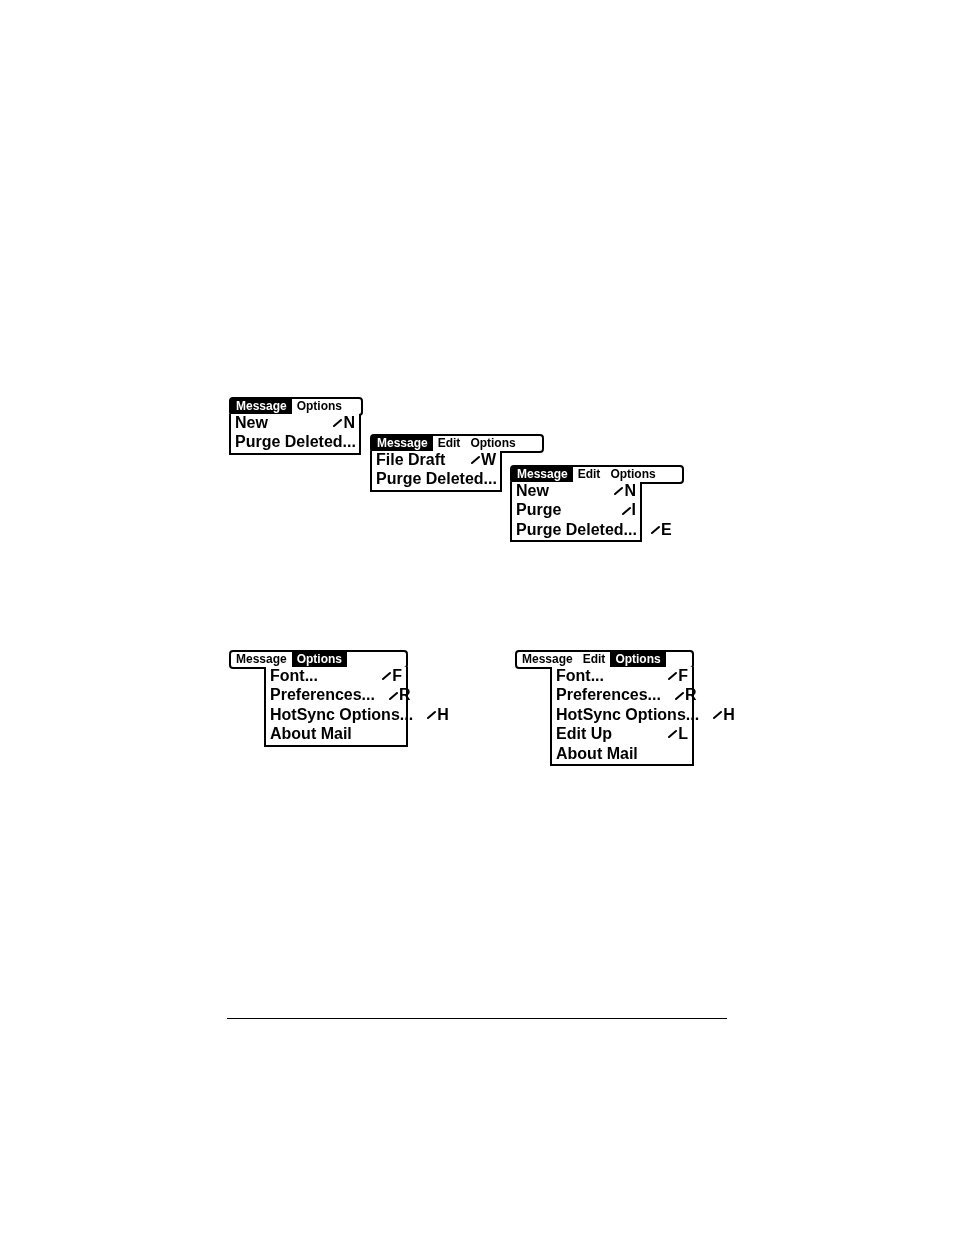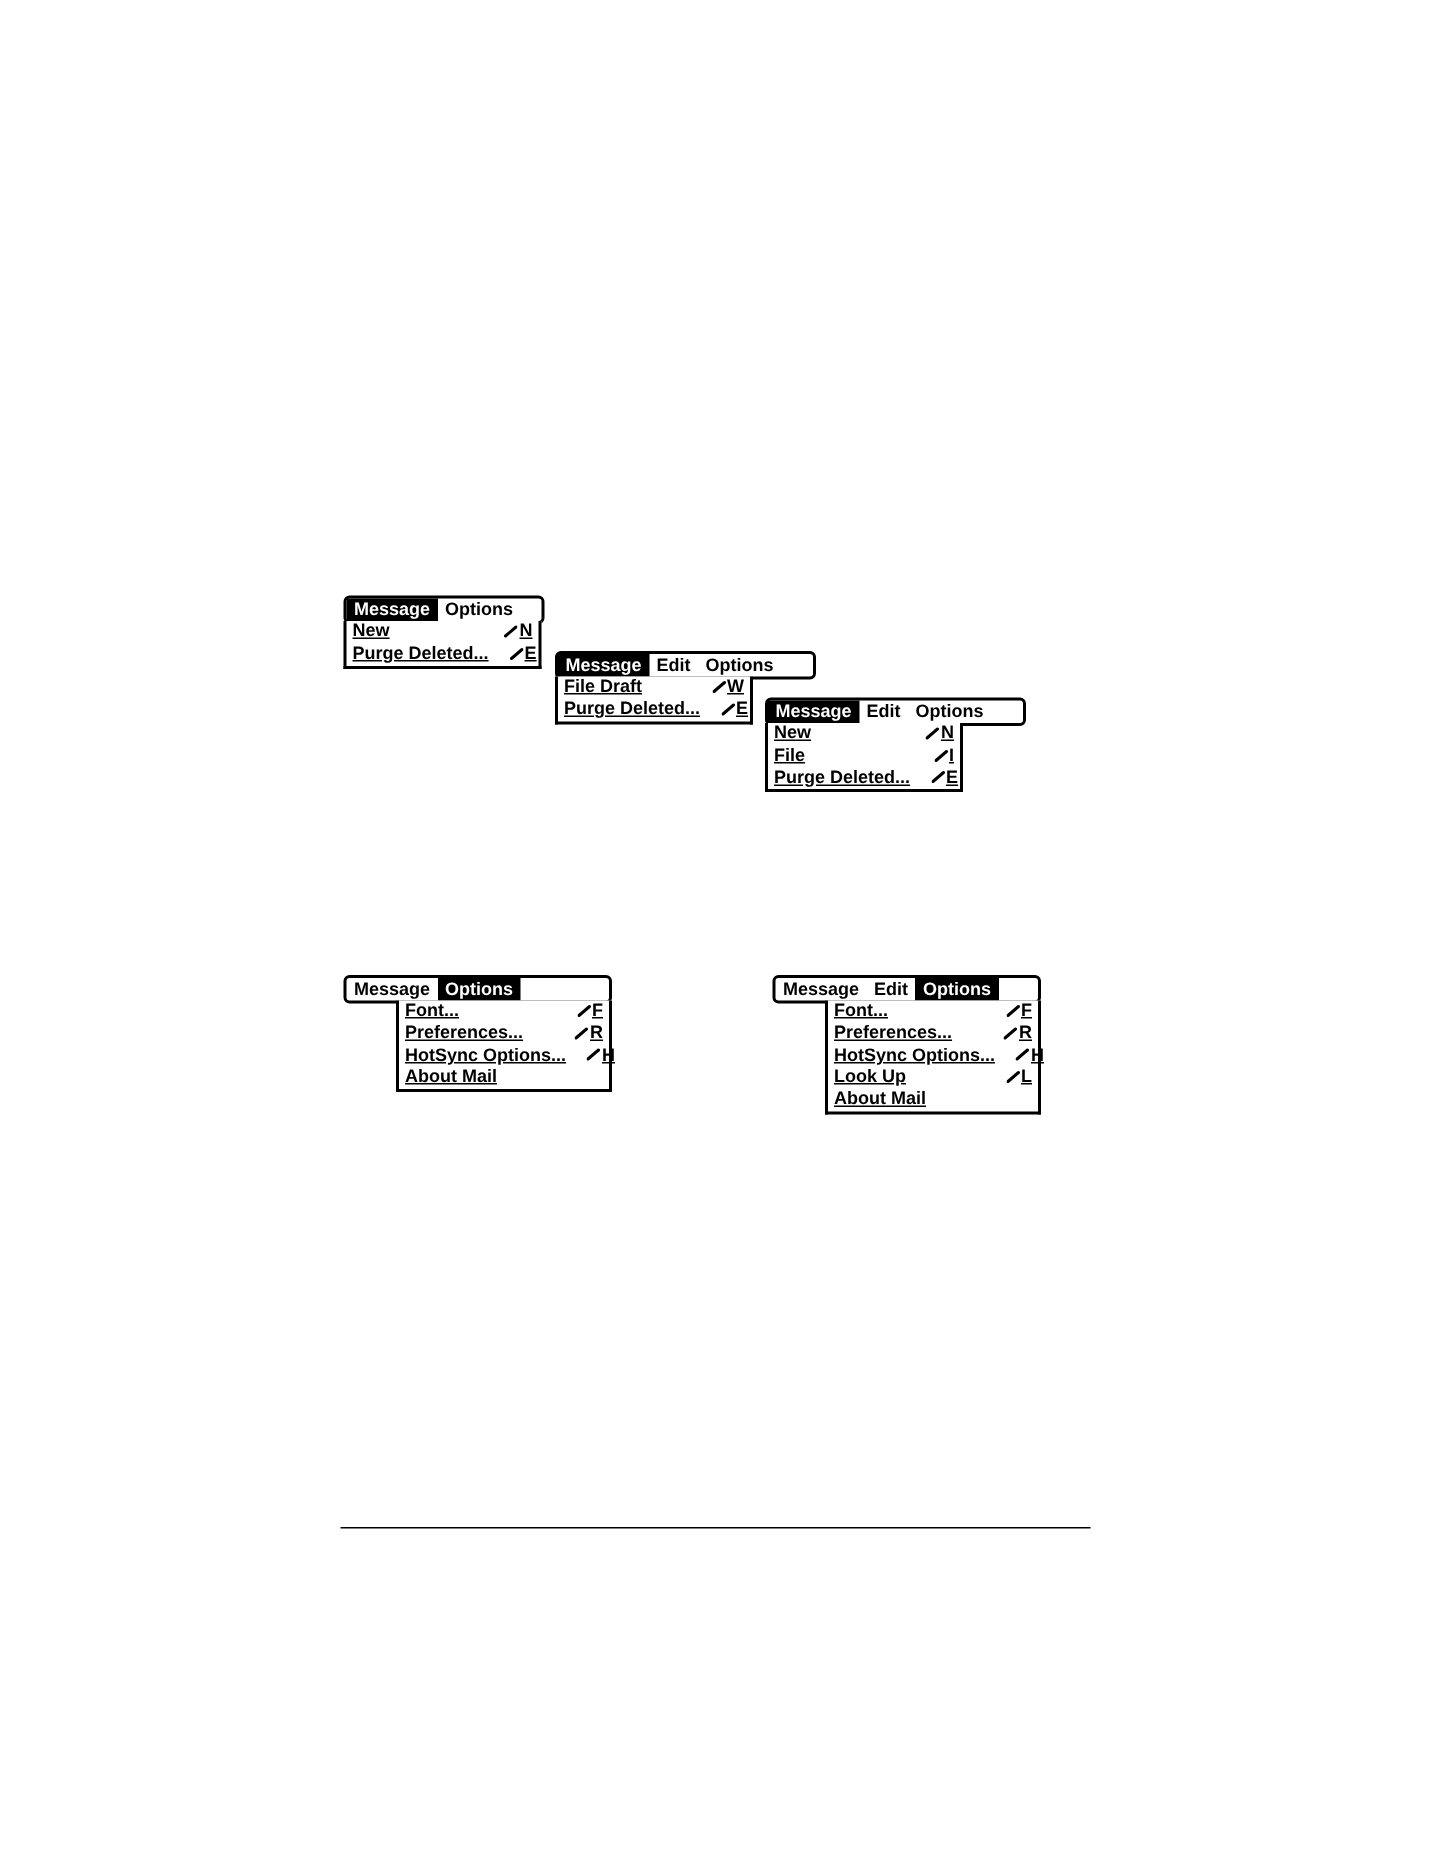--- a/index.html
+++ b/index.html
@@ -2,21 +2,21 @@
 <html><head>
 <meta charset="utf-8">
 <style>
   html,body{margin:0;padding:0;background:#fff;}
   .page{position:relative;width:954px;height:1091px;font-family:Arial,Helvetica,sans-serif;color:#000;}
   .menu{position:absolute;display:flex;flex-direction:column;align-items:flex-start;}
   .bar{display:flex;border:2px solid #000;border-radius:4px;background:#fff;line-height:1;}
   .bar-item{padding:1px 5px 2px 5px;font-size:12px;font-weight:bold;white-space:nowrap;}
   .bar-item.active{background:#000;color:#fff;}
   .dd{border:2px solid #000;border-top:0;margin-top:-2px;background:#fff;}
-  .dd-row{display:flex;justify-content:space-between;align-items:flex-start;padding:0px 4px 1px 4px;font-size:12px;font-weight:bold;line-height:1.15;white-space:nowrap;gap:14px;text-decoration:underline;}
+  .dd-row{display:flex;justify-content:space-between;align-items:flex-start;padding:0px 4px 1px 4px;font-size:16px;font-weight:bold;line-height:1.15;white-space:nowrap;gap:14px;}
   .sc{display:inline-flex;align-items:center;font-weight:bold;gap:1px;}
   .sc svg{display:block;}
   .hr{position:absolute;left:227px;width:500px;border-top:1px solid #000;}
 </style>
 </head>
 <body>
 <div class="page">
 
 <div class="menu" style="left:229px;top:397px;">
   <div class="bar" style="width:130px">
@@ -83,21 +83,21 @@
     <div class="dd-row">
       <span>New</span>
       <span class="sc">
             <svg width="9" height="10" viewBox="0 0 9 10">
               <path d="M1 8 L8 2" stroke="#000" stroke-width="2" fill="none" stroke-linecap="round"></path>
             </svg>
             <span>N</span>
           </span>
     </div>
     <div class="dd-row">
-      <span>File</span>
+      <span>Purge</span>
       <span class="sc">
             <svg width="9" height="10" viewBox="0 0 9 10">
               <path d="M1 8 L8 2" stroke="#000" stroke-width="2" fill="none" stroke-linecap="round"></path>
             </svg>
             <span>I</span>
           </span>
     </div>
     <div class="dd-row">
       <span>Purge Deleted...</span>
       <span class="sc">
@@ -178,21 +178,21 @@
     <div class="dd-row">
       <span>HotSync Options...</span>
       <span class="sc">
             <svg width="9" height="10" viewBox="0 0 9 10">
               <path d="M1 8 L8 2" stroke="#000" stroke-width="2" fill="none" stroke-linecap="round"></path>
             </svg>
             <span>H</span>
           </span>
     </div>
     <div class="dd-row">
-      <span>Look Up</span>
+      <span>Edit Up</span>
       <span class="sc">
             <svg width="9" height="10" viewBox="0 0 9 10">
               <path d="M1 8 L8 2" stroke="#000" stroke-width="2" fill="none" stroke-linecap="round"></path>
             </svg>
             <span>L</span>
           </span>
     </div>
     <div class="dd-row">
       <span>About Mail</span>
       <span class="sc"></span>

